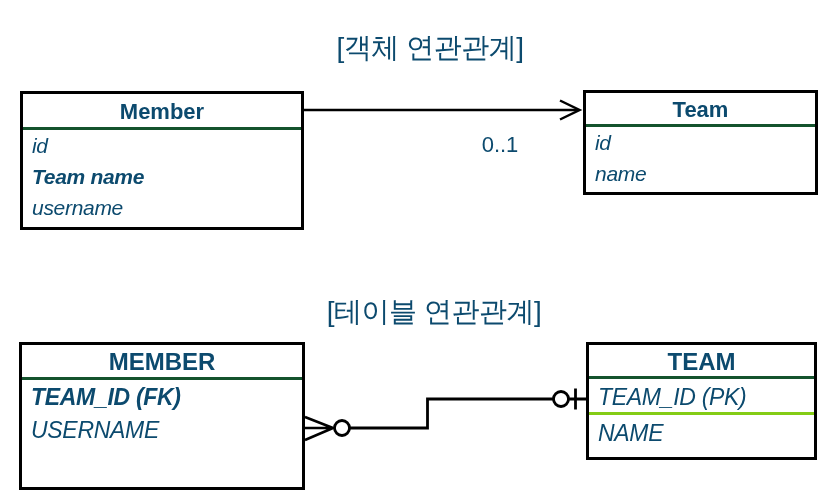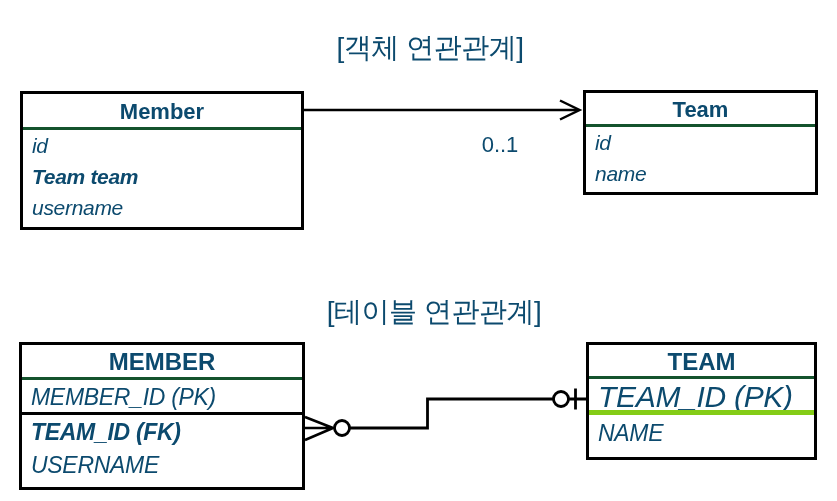--- a/index.html
+++ b/index.html
@@ -62,57 +62,56 @@
   }
 
   
   .member-table { left: 19px; top: 342px; width: 286px; height: 148px; }
   .member-table .hdr { height: 35px; line-height: 34px; font-size: 24px; }
   .member-table .row-pk { height: 35px; line-height: 34px; font-size: 23px; border-bottom: 3px solid #000000; }
   .member-table .row { font-size: 23px; }
   .member-table .cell .row { height: 33px; line-height: 34px; }
   .team-table { left: 586px; top: 342px; width: 231px; height: 118px; }
   .team-table .hdr { height: 34px; line-height: 33px; font-size: 24px; }
-  .team-table .row-pk { height: 36px; line-height: 36px; font-size: 30px; border-bottom: 5px solid #84cc16; }
+  .team-table .row-pk { height: 36px; line-height: 36px; font-size: 23px; border-bottom: 3px solid #84cc16; }
   .team-table .row-name { height: 36px; line-height: 36px; font-size: 23px; }
 
   .overlay {
     position: absolute;
     left: 0; top: 0;
     width: 837px; height: 501px;
     pointer-events: none;
   }
 </style>
 </head>
 <body>
 
 <div class="canvas">
 
   <div class="section-title" style="left:280px; top:27px; width:300px;">[객체 연관관계]</div>
 
   <div class="box member-class">
     <div class="hdr">Member</div>
     <div class="row">id</div>
-    <div class="row bold">Team team</div>
+    <div class="row bold">Team name</div>
     <div class="row">username</div>
   </div>
 
   <div class="box team-class">
     <div class="hdr">Team</div>
     <div class="row">id</div>
     <div class="row">name</div>
   </div>
 
   <div class="multiplicity">0..1</div>
 
   <div class="section-title" style="left:284px; top:291px; width:300px;">[테이블 연관관계]</div>
 
   <div class="box member-table">
     <div class="hdr">MEMBER</div>
-    <div class="row row-pk">MEMBER_ID (PK)</div>
     <div class="cell">
       <div class="row bold">TEAM_ID (FK)</div>
       <div class="row">USERNAME</div>
     </div>
   </div>
 
   <div class="box team-table">
     <div class="hdr">TEAM</div>
     <div class="row row-pk">TEAM_ID (PK)</div>
     <div class="row row-name">NAME</div>

